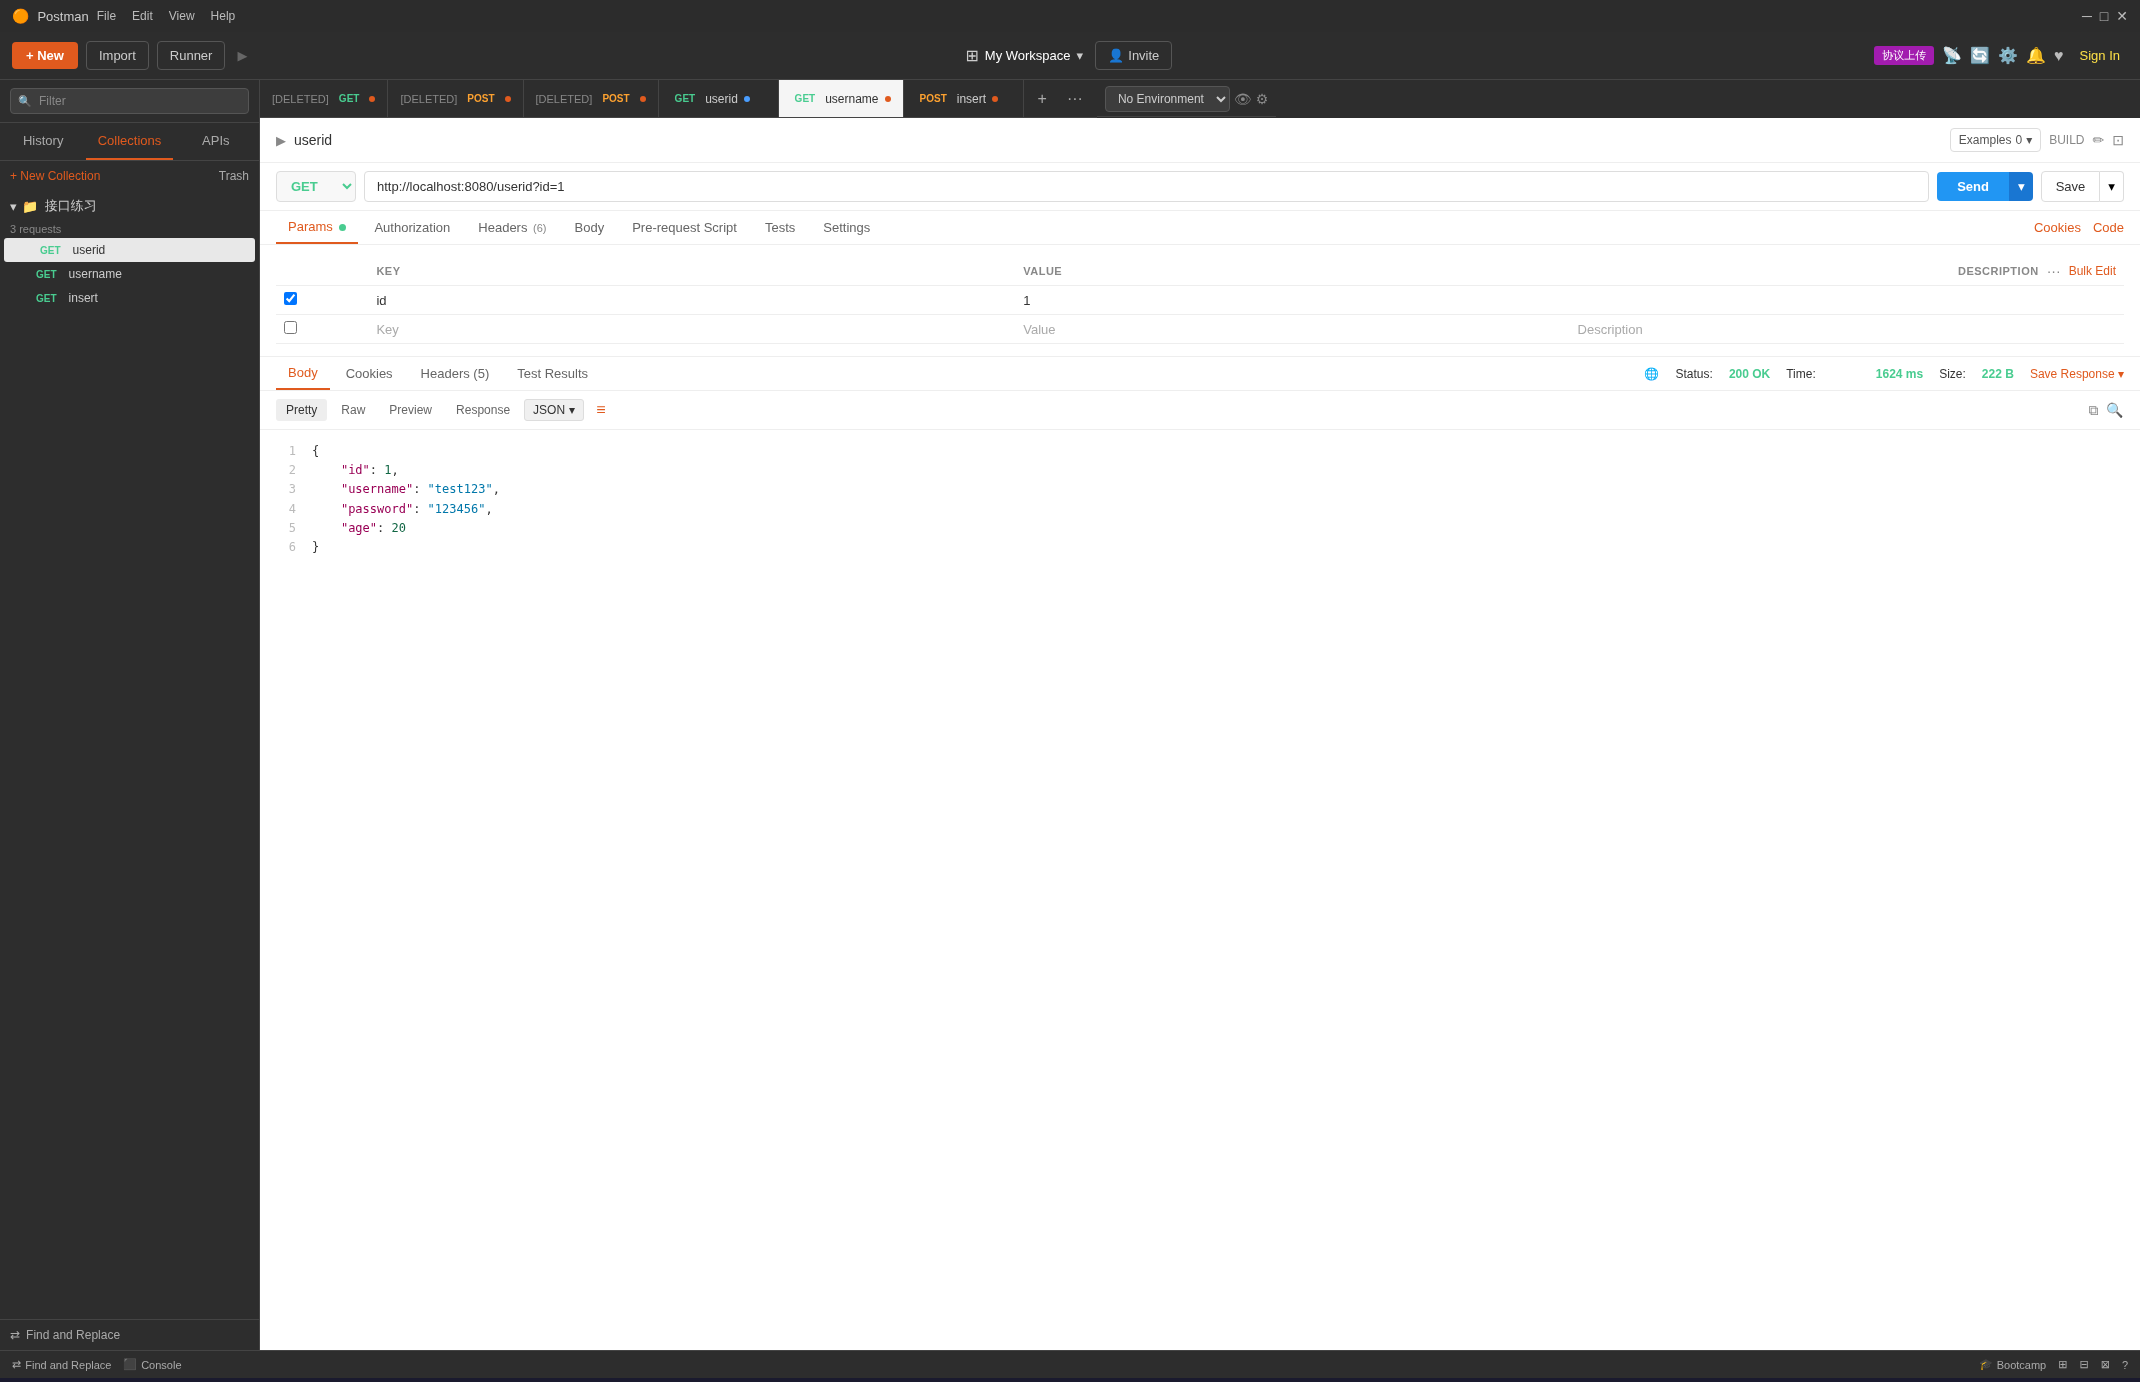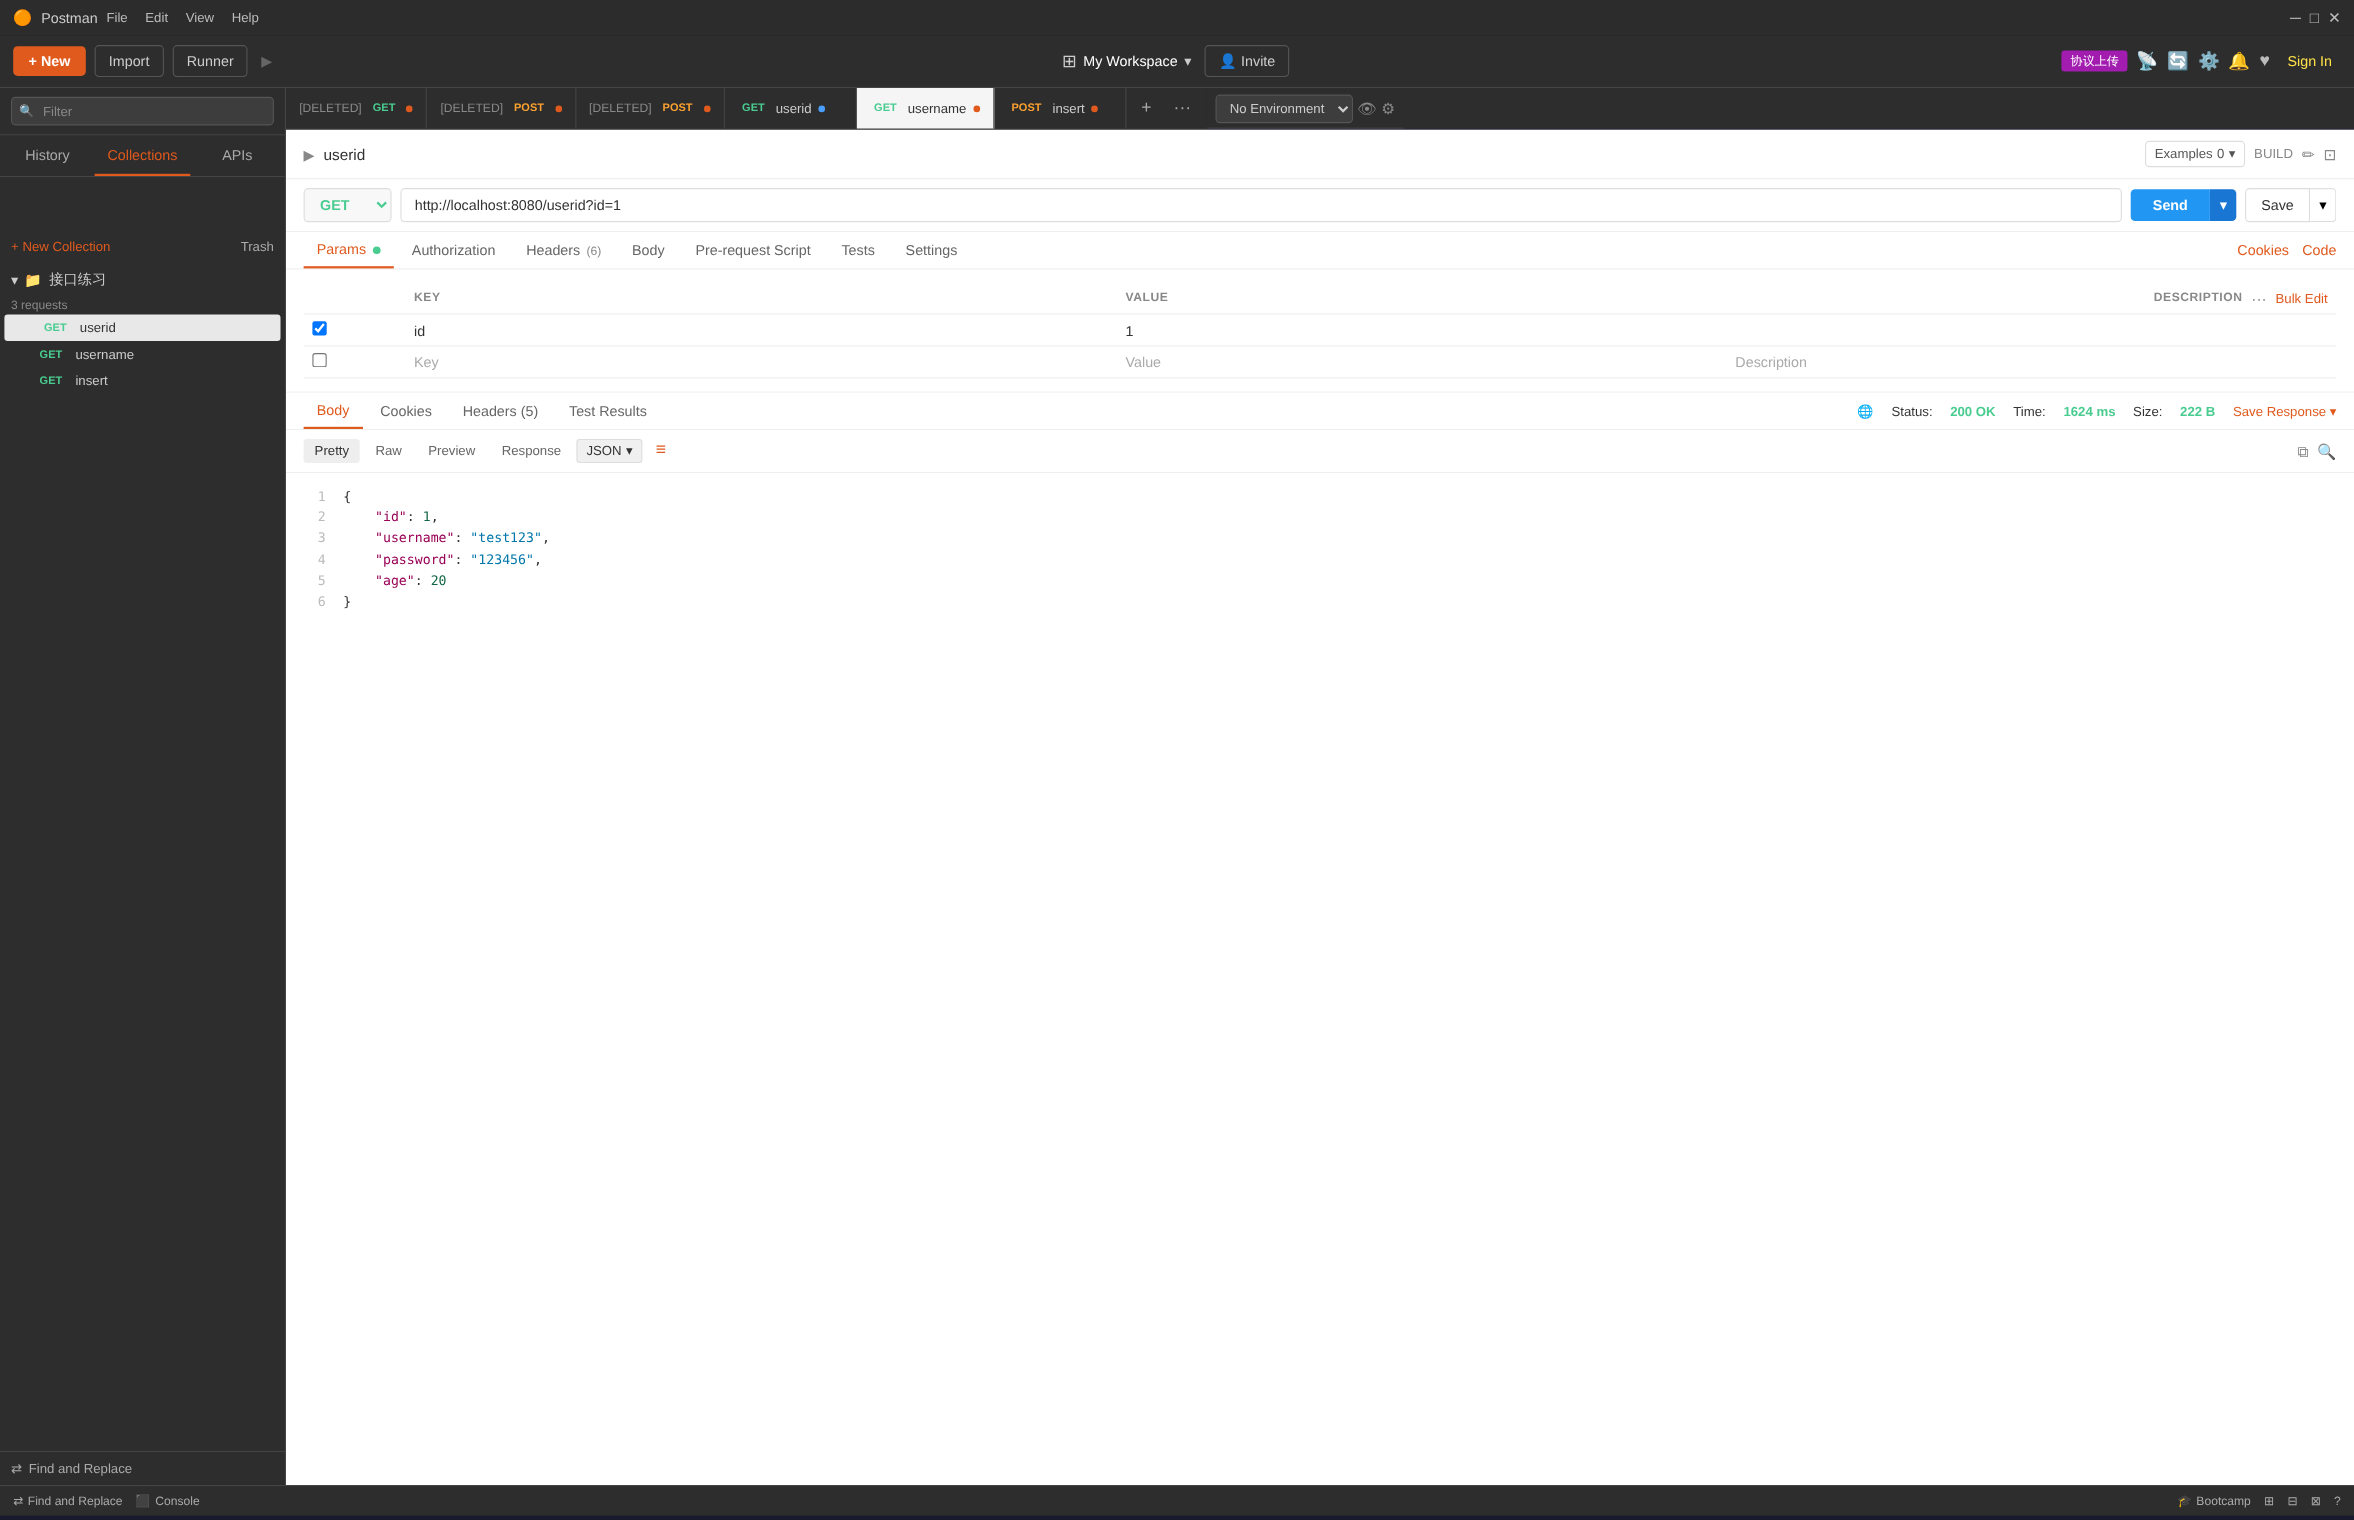--- a/index.html
+++ b/index.html
@@ -151,21 +151,20 @@
     }
     .sidebar-tab.active {
       color: #e05a1e;
       border-bottom: 2px solid #e05a1e;
     }
     .sidebar-actions {
       display: flex;
       align-items: center;
       justify-content: space-between;
       padding: 8px 10px;
-      margin-top: 48px;
     }
     .new-collection-btn {
       color: #e05a1e;
       background: transparent;
       border: none;
       cursor: pointer;
       font-size: 12px;
       display: flex;
       align-items: center;
       gap: 4px;
@@ -483,21 +482,21 @@
       border-bottom: 2px solid #e05a1e;
     }
     .resp-right {
       margin-left: auto;
       display: flex;
       align-items: center;
       gap: 16px;
       font-size: 12px;
     }
     .resp-status { color: #49cc90; font-weight: 600; }
-    .resp-time { color: #49cc90; font-weight: 600; }
+    .resp-time { color: #49cc90; font-weight: 600; margin-left: 44px; }
     .resp-size { color: #49cc90; font-weight: 600; }
     .save-response-btn {
       color: #e05a1e;
       background: transparent;
       border: none;
       cursor: pointer;
       font-size: 12px;
     }
     .globe-icon { color: #888; }
 

